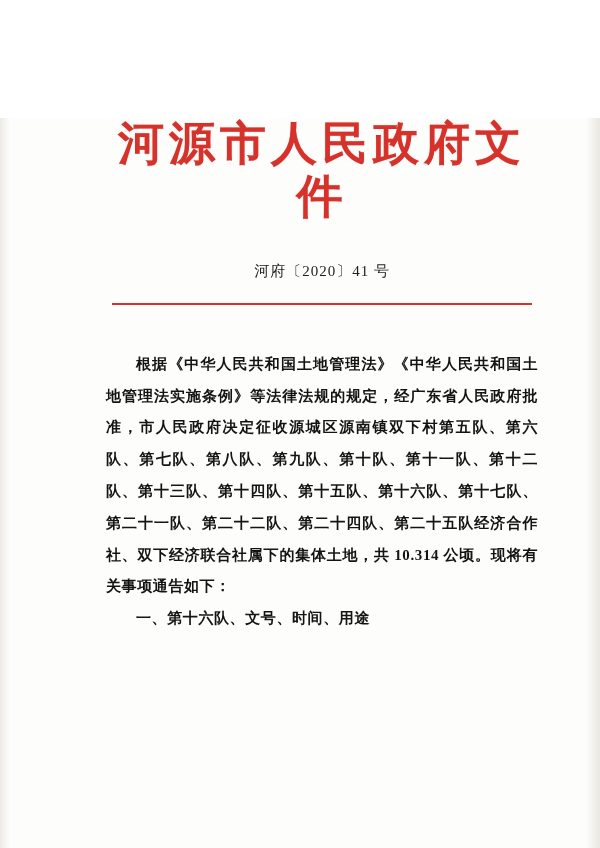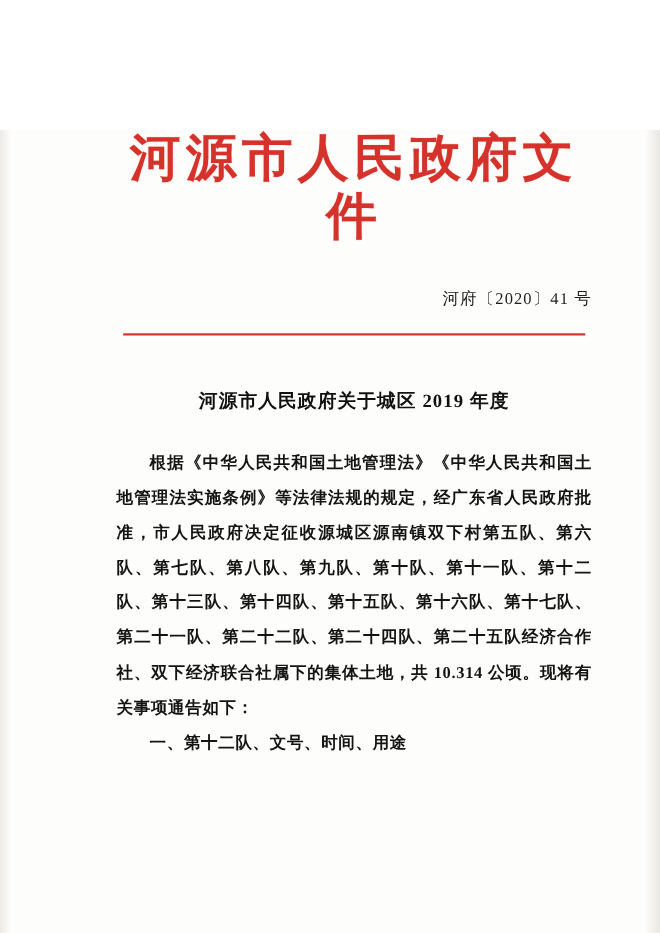--- a/index.html
+++ b/index.html
@@ -48,21 +48,21 @@
     margin-top: 118px;
     color: #d6322c;
     font-family: "Liberation Serif", "DejaVu Serif", serif;
     font-weight: bold;
     font-size: 46px;
     letter-spacing: 5px;
     line-height: 1.15;
     text-shadow: 0 0 1px rgba(214,50,44,0.45);
   }
   .doc-number {
-    text-align: right;
+    text-align: center;
     margin-top: 38px;
     font-size: 15px;
     color: #1d1d1d;
     letter-spacing: 1px;
   }
   .red-rule {
     margin: 22px 6px 0 6px;
     height: 2px;
     background: #d6322c;
   }
@@ -101,23 +101,22 @@
 <div class="page">
   <div class="content">
 
     <div class="masthead">河源市人民政府文件</div>
 
     <div class="doc-number">河府〔2020〕41 号</div>
 
     <div class="red-rule"></div>
 
     <div class="title-block">
-      <div>河源市人民政府关于城区 2019 年度</div>
     </div>
 
     <div class="body-text">
       <p class="para">根据《中华人民共和国土地管理法》《中华人民共和国土地管理法实施条例》等法律法规的规定，经广东省人民政府批准，市人民政府决定征收源城区源南镇双下村第五队、第六队、第七队、第八队、第九队、第十队、第十一队、第十二队、第十三队、第十四队、第十五队、第十六队、第十七队、第二十一队、第二十二队、第二十四队、第二十五队经济合作社、双下经济联合社属下的集体土地，共 10.314 公顷。现将有关事项通告如下：</p>
-      <p class="heading-line">一、第十二队、文号、时间、用途</p>
+      <p class="heading-line">一、第十六队、文号、时间、用途</p>
     </div>
 
   </div>
 
 </div>
 
 </body></html>

